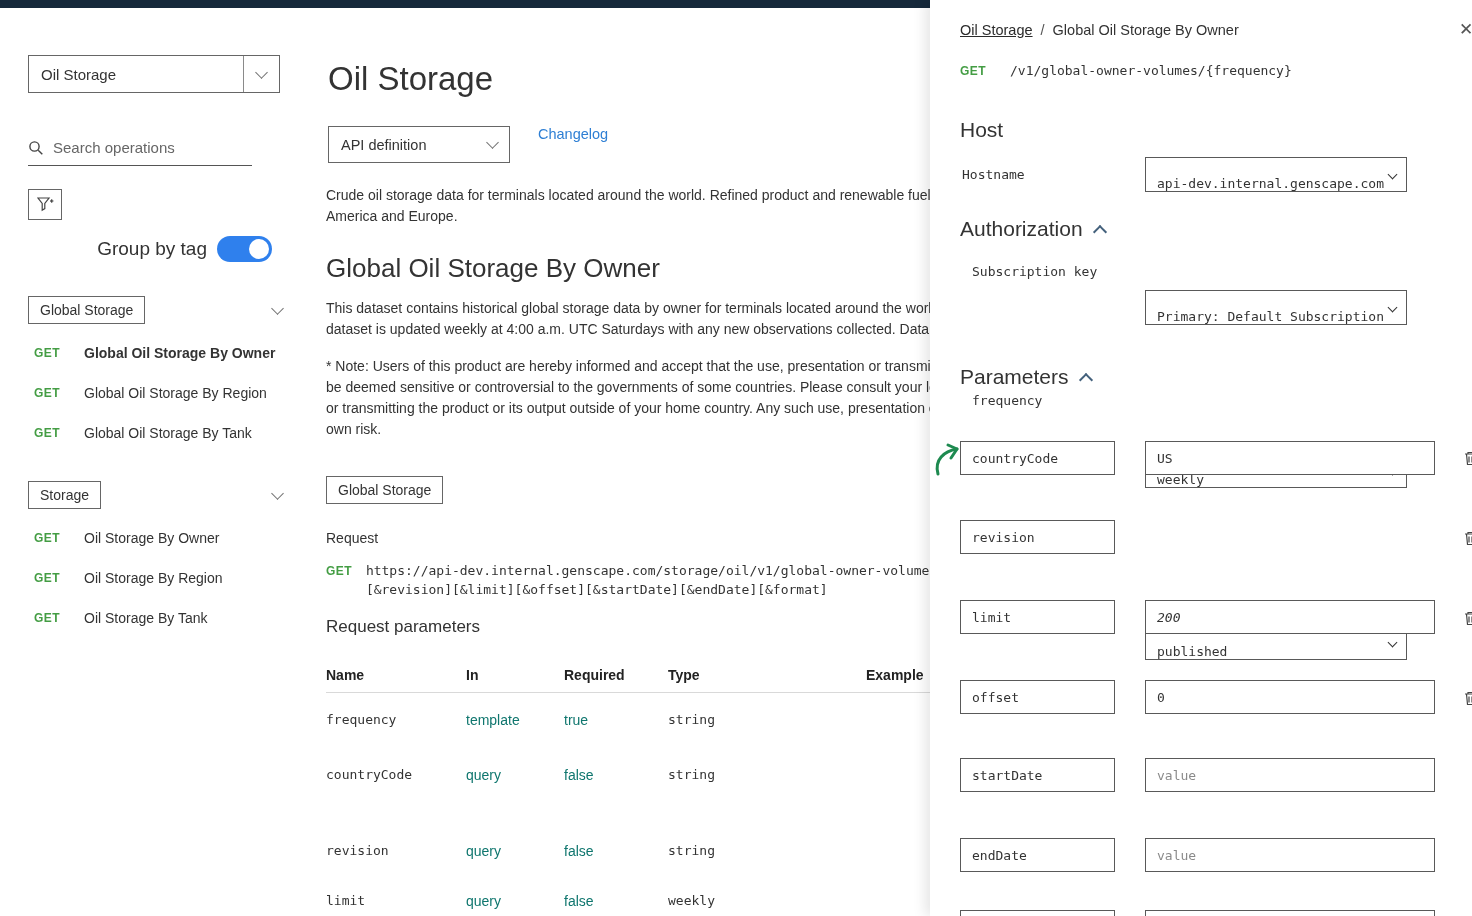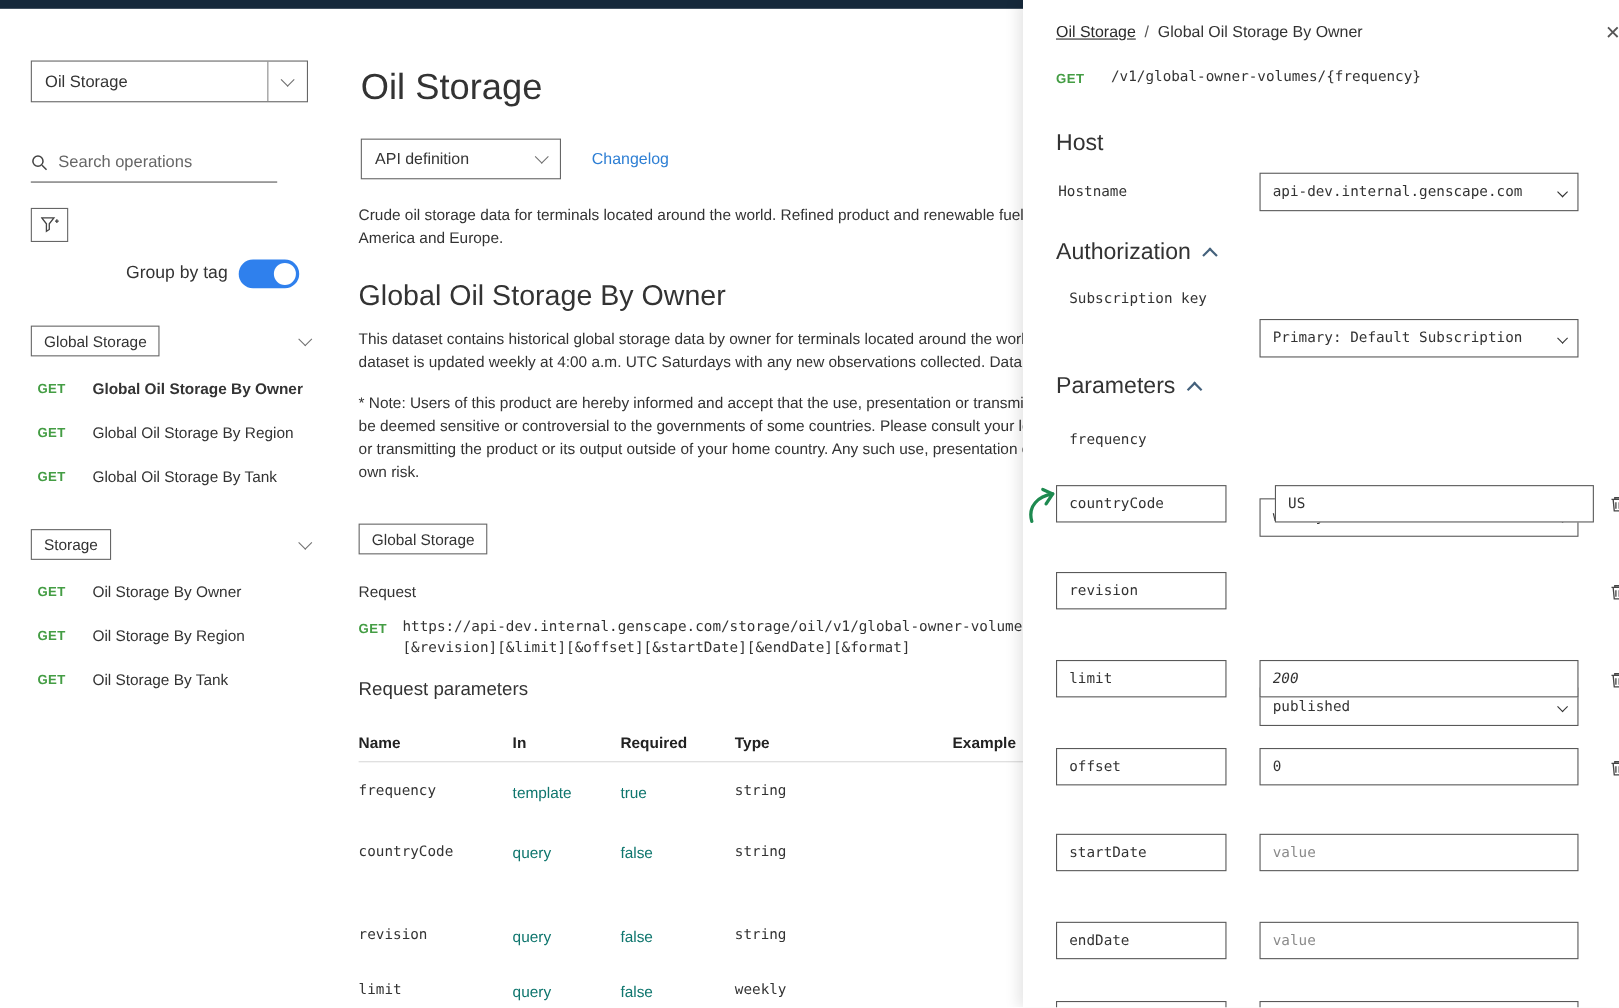--- a/index.html
+++ b/index.html
@@ -12,34 +12,34 @@
   #sidebar{position:absolute;top:8px;left:0;width:312px;z-index:2}
   .sb-select{margin:47px 32px 0 28px;height:38px;border:1px solid #666;display:flex;align-items:stretch;background:#fff;cursor:pointer}
   .sb-select .txt{flex:1;display:flex;align-items:center;padding:0 12px;font-size:15px;color:#333}
   .sb-select .caret-seg{width:36px;border-left:1px solid #8a8a8a;display:flex;align-items:center;justify-content:center}
   .chev{width:9px;height:9px;border-right:1.6px solid #707070;border-bottom:1.6px solid #707070;transform:rotate(45deg);margin-top:-4px}
   .search{margin:46px 60px 0 28px;border-bottom:1px solid #555;display:flex;align-items:center;gap:9px;padding-bottom:9px}
   .search input{border:none;outline:none;font-size:15px;color:#555;width:170px;font-family:"Liberation Sans",sans-serif;background:transparent}
   .search input::placeholder{color:#666}
   .filter-btn{margin:23px 0 0 28px;width:34px;height:31px;border:1px solid #666;display:flex;align-items:center;justify-content:center;background:#fff;cursor:pointer}
   .toggle-row{margin-top:16px;display:flex;align-items:center;justify-content:flex-end;padding-right:40px;gap:10px}
-  .toggle-row .lbl{font-size:16px;color:#333}
+  .toggle-row .lbl{font-size:19px;color:#333}
   .switch{width:55px;height:26px;border-radius:13px;background:#2f80ed;position:relative;cursor:pointer;flex:0 0 auto}
   .switch .knob{position:absolute;right:3px;top:3px;width:20px;height:20px;border-radius:50%;background:#fff}
   .group-hdr{display:flex;align-items:center;justify-content:space-between;margin:34px 30px 0 28px}
   .chip{display:inline-block;border:1px solid #666;padding:5px 11px;font-size:14px;color:#333;background:#fff}
   .op{display:flex;margin:19px 0 0 34px;cursor:pointer}
   .op .method{width:50px;flex:0 0 auto;font-size:12px;font-weight:700;color:#449d44;letter-spacing:.4px;padding-top:3px}
   .op .label{width:195px;font-size:14px;line-height:21px;color:#333}
   .op.selected .label{font-weight:700}
 
   
   #main{position:absolute;left:312px;top:8px;width:870px;z-index:2;padding-left:14px}
   #main h1{font-size:33px;font-weight:400;color:#333;margin:52px 0 0 2px}
-  .api-row{display:flex;align-items:center;margin:28px 0 0 2px;gap:28px}
+  .api-row{display:flex;margin:28px 0 0 2px;gap:28px}
   .fake-select{width:182px;height:37px;border:1px solid #666;display:flex;align-items:center;justify-content:space-between;padding:0 12px;font-size:14.5px;background:#fff;cursor:pointer}
   .link{color:#2e7fd4;font-size:14.5px;text-decoration:none;cursor:pointer}
   .para{margin-top:22px;width:850px;font-size:14px;line-height:21px;color:#333}
   #main h2{margin-top:26px;font-size:26px;font-weight:400;color:#333}
   .para2{margin-top:14px;width:850px;font-size:14px;line-height:21px;color:#333}
   .tag-chip{margin-top:36px}
   #main h3{margin-top:26px;font-size:14px;font-weight:400;color:#333}
   .req-line{margin-top:15px;display:flex;gap:14px}
   .req-line .method{font-size:12px;font-weight:700;color:#449d44;letter-spacing:.4px;padding-top:3px}
   .req-line .url{font-family:"DejaVu Sans Mono",monospace;font-size:13px;line-height:19px;color:#333;width:780px}
@@ -55,21 +55,21 @@
   .abs{position:absolute}
   .bc{font-size:14.5px;color:#333}
   .bc a{color:#2b2b2b;text-decoration:underline;cursor:pointer}
   .bc .sep{margin:0 8px;color:#555}
   .close-x{font-size:17px;color:#555;cursor:pointer}
   .p-method{font-size:12px;font-weight:700;color:#449d44;letter-spacing:.4px}
   .p-path{font-family:"DejaVu Sans Mono",monospace;font-size:13px;color:#333}
   .p-h2{font-size:21px;font-weight:400;color:#333;display:flex;align-items:center;gap:12px}
   .caret-up{width:10px;height:10px;border-top:2px solid #44617c;border-left:2px solid #44617c;transform:rotate(45deg);margin-top:5px}
   .p-label{font-family:"DejaVu Sans Mono",monospace;font-size:13px;color:#333}
-  .p-select{width:290px;height:35px;border:1px solid #595959;background:#fff;display:flex;align-items:center;cursor:pointer;padding:0 26px 0 11px;position:relative;overflow:hidden}
+  .p-select{width:262px;height:35px;border:1px solid #595959;background:#fff;display:flex;align-items:flex-end;cursor:pointer;padding:0 26px 0 11px;position:relative;overflow:hidden}
   .p-select .val{font-family:"DejaVu Sans Mono",monospace;font-size:13px;color:#333;white-space:nowrap}
   .p-select .chev-sm{position:absolute;right:10px;top:13px;width:7px;height:7px;border-right:1.5px solid #333;border-bottom:1.5px solid #333;transform:rotate(45deg)}
   .p-input{width:290px;height:34px;border:1px solid #595959;font-family:"DejaVu Sans Mono",monospace;font-size:13px;color:#333;padding:0 11px;outline:none;background:#fff}
   .p-input::placeholder{color:#8a8a8a}
   .p-name{width:155px;height:34px;border:1px solid #595959;font-family:"DejaVu Sans Mono",monospace;font-size:13px;color:#333;padding:0 11px;outline:none;background:#fff}
   .trash{background:none;border:none;cursor:pointer;padding:0}
 </style>
 </head>
 <body>
 
@@ -237,38 +237,38 @@
     <div class="abs p-h2" style="left:30px;top:217px">
       <span>Authorization</span>
       <span class="caret-up"></span>
     </div>
     <span class="abs p-label" style="left:42px;top:264px">Subscription key</span>
     <div class="abs p-select" style="left:215px;top:255px">
       <span class="val">Primary: Default Subscription</span>
       <span class="chev-sm"></span>
     </div>
 
-    <div class="abs p-h2" style="left:30px;top:339px">
+    <div class="abs p-h2" style="left:30px;top:365px">
       <span>Parameters</span>
       <span class="caret-up"></span>
     </div>
 
     <span class="abs p-label" style="left:42px;top:393px">frequency</span>
     <div class="abs p-select" style="left:215px;top:383px">
       <span class="val">weekly</span>
       <span class="chev-sm"></span>
     </div>
 
     <svg class="abs" style="left:2px;top:436px" width="36" height="44" viewBox="0 0 36 44">
       <path d="M6 38 C 2 24, 12 15, 25 13" fill="none" stroke="#1e8a50" stroke-width="3" stroke-linecap="round"></path>
       <path d="M25 13 l-9 -4 M25 13 l-6 9" fill="none" stroke="#1e8a50" stroke-width="3" stroke-linecap="round"></path>
     </svg>
 
     <input class="abs p-name" style="left: 30px; top: 441px;" value="countryCode">
-    <input class="abs p-input" style="left: 229px; top: 441px;" value="US">
+    <input class="abs p-input" style="left: 215px; top: 441px;" value="US">
 
     <input class="abs p-name" style="left: 30px; top: 520px;" value="revision">
     <div class="abs p-select" style="left:215px;top:520px">
       <span class="val">published</span>
       <span class="chev-sm"></span>
     </div>
 
     <input class="abs p-name" style="left: 30px; top: 600px;" value="limit">
     <input class="abs p-input" style="left: 215px; top: 600px; font-style: italic;" value="200">
 

